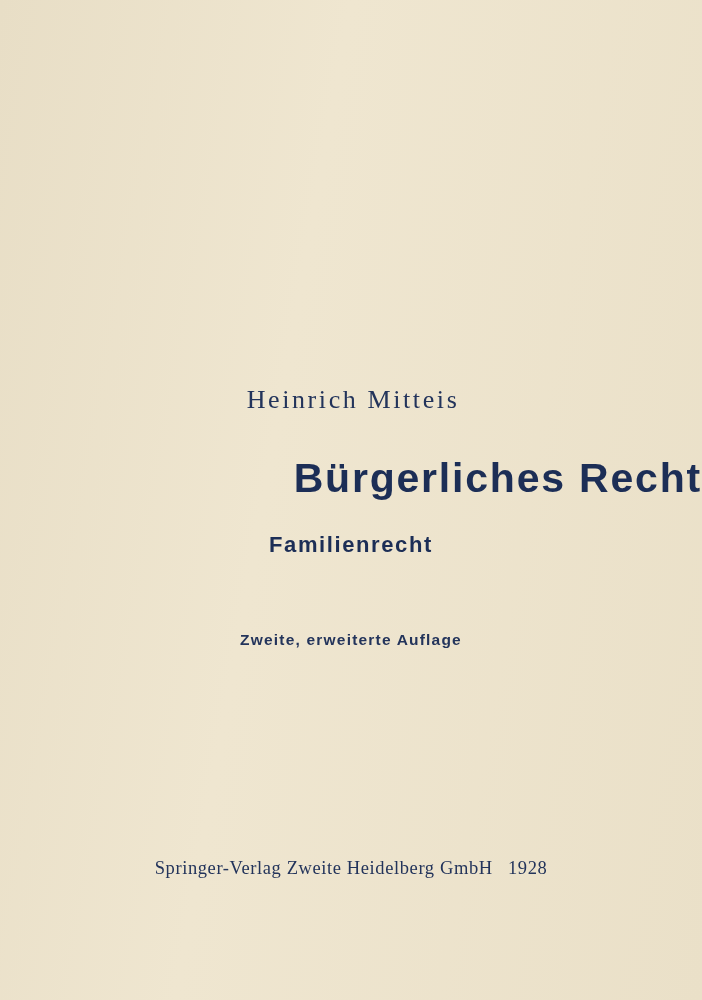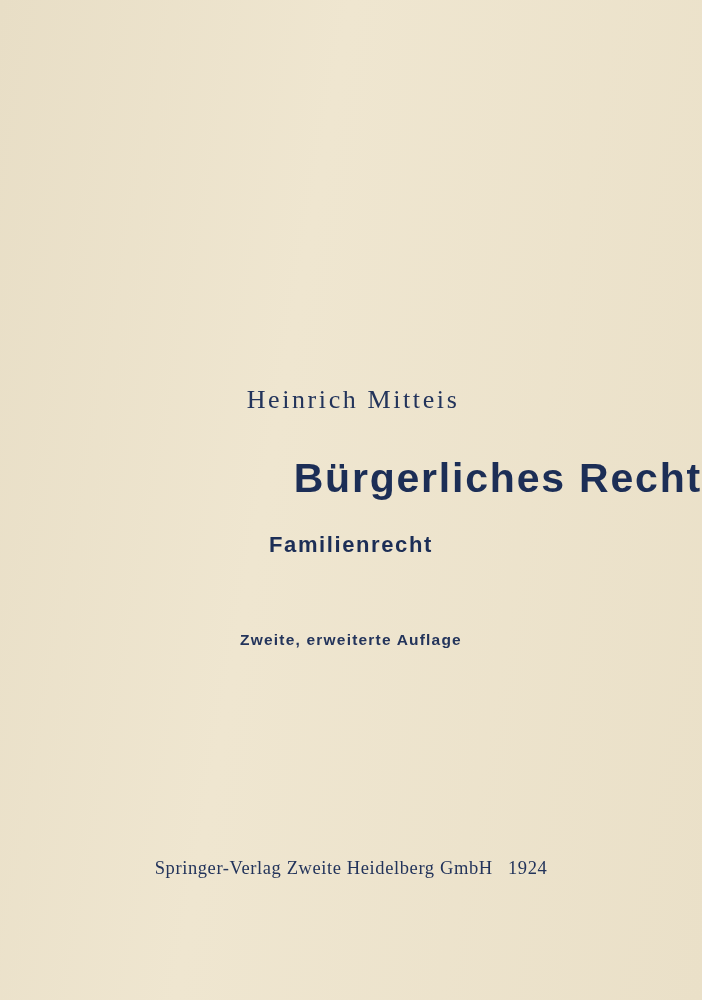--- a/index.html
+++ b/index.html
@@ -161,17 +161,17 @@
     <div class="author">Heinrich Mitteis</div>
 
     <div class="title-main">Bürgerliches Recht</div>
 
     <div class="title-sub">Familienrecht</div>
 
     <div class="edition">Zweite, erweiterte Auflage</div>
 
     <div class="publisher">
       <span>Springer-Verlag Zweite Heidelberg GmbH</span>
-      <span class="year">1924</span>
+      <span class="year">1928</span>
     </div>
 
   </div>
 </div>
 
 </body></html>

